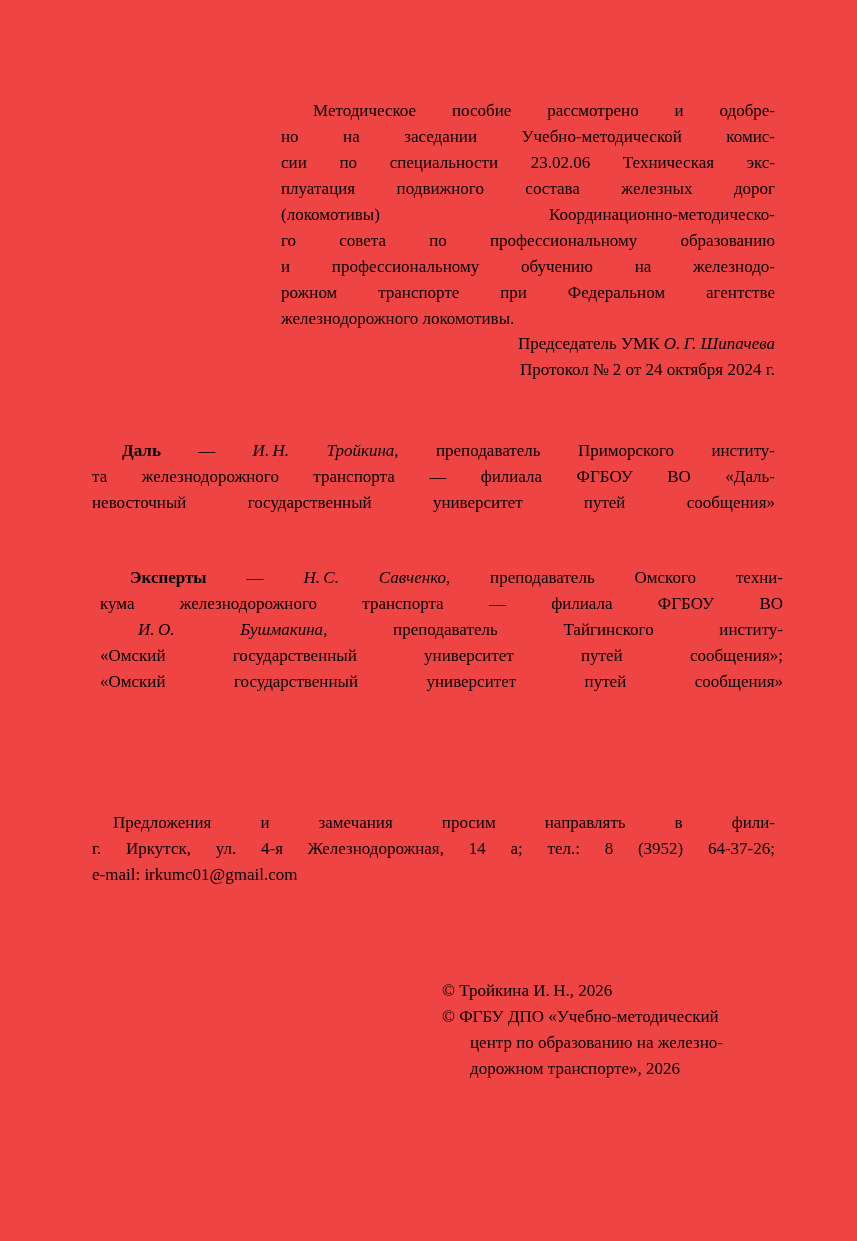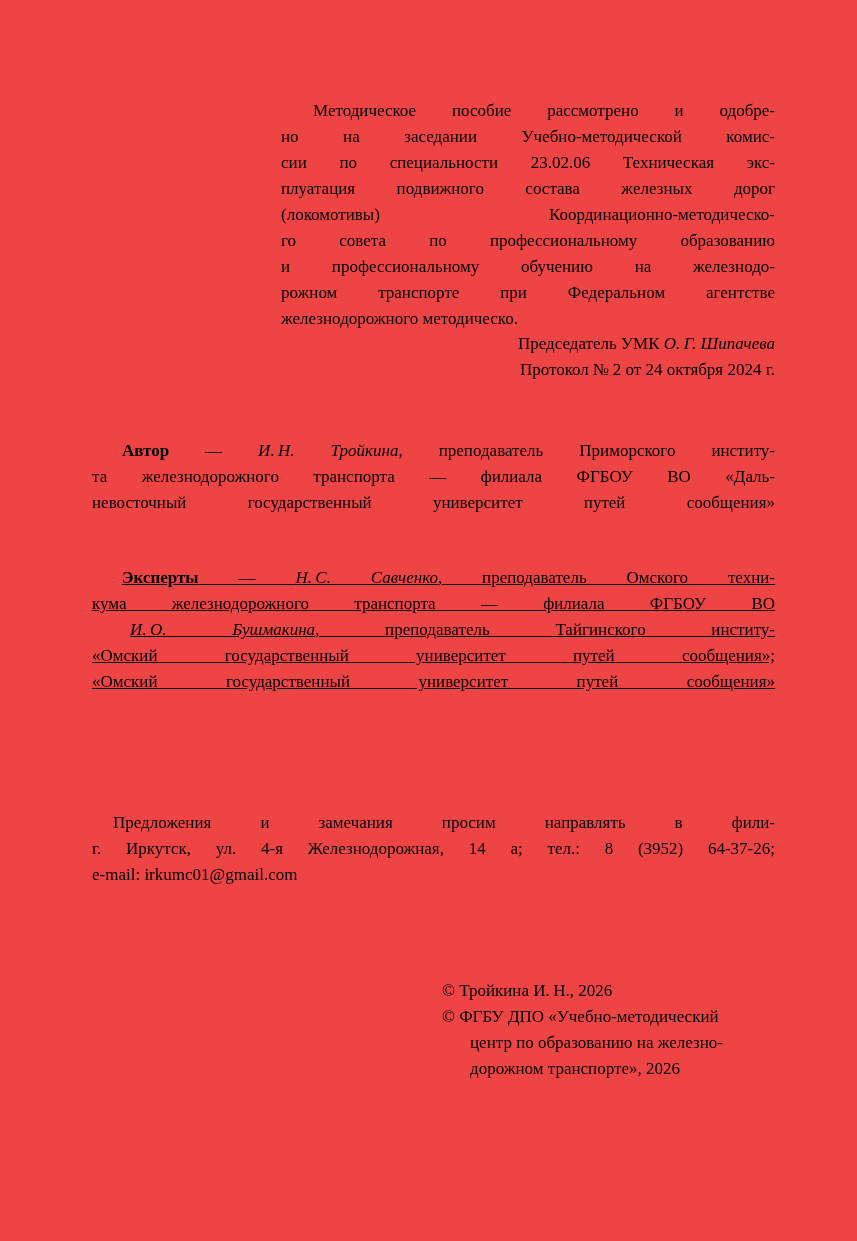--- a/index.html
+++ b/index.html
@@ -31,45 +31,45 @@
   .author .ind{text-indent:30px;}
   .experts .ind{text-indent:30px;}
   .experts .ind2{text-indent:38px;}
   .proposals .ind{text-indent:21px;}
   
   .copyright .hang{padding-left:28px;}
 
   .approval {left:281px; top:98px;  width:494px;}
   .signature{left:281px; top:331px; width:494px;}
   .author   {left:92px;  top:438px; width:683px;}
-  .experts  {left:92px;  top:565px; width:683px;text-decoration:underline;}
+  .experts  {left:100px;  top:565px; width:683px;}
   .proposals{left:92px;  top:810px; width:683px;}
   .copyright{left:402px; top:978px; width:390px;margin-left:40px;}
 </style>
 </head>
 <body>
 
 <div class="page">
   <section class="block approval">
       <div class="line j ind"><span>Методическое пособие рассмотрено и одобре-</span></div>
       <div class="line j"><span>но на заседании Учебно-методической комис-</span></div>
       <div class="line j"><span>сии по специальности 23.02.06 Техническая экс-</span></div>
       <div class="line j"><span>плуатация подвижного состава железных дорог</span></div>
       <div class="line j"><span>(локомотивы) Координационно-методическо-</span></div>
       <div class="line j"><span>го совета по профессиональному образованию</span></div>
       <div class="line j"><span>и профессиональному обучению на железнодо-</span></div>
       <div class="line j"><span>рожном транспорте при Федеральном агентстве</span></div>
-      <div class="line"><span>железнодорожного методическо.</span></div>
+      <div class="line"><span>железнодорожного локомотивы.</span></div>
     </section>
   <section class="block signature">
       <div class="line a-right"><span>Председатель УМК </span><span class="i">О. Г. Шипачева</span></div>
       <div class="line a-right"><span>Протокол № 2 от 24 октября 2024 г.</span></div>
     </section>
   <section class="block author">
-      <div class="line j ind"><span class="b">Автор</span><span> — </span><span class="i">И. Н. Тройкина</span><span>, преподаватель Приморского институ-</span></div>
+      <div class="line j ind"><span class="b">Даль</span><span> — </span><span class="i">И. Н. Тройкина</span><span>, преподаватель Приморского институ-</span></div>
       <div class="line j"><span>та железнодорожного транспорта — филиала ФГБОУ ВО «Даль-</span></div>
       <div class="line j"><span>невосточный государственный университет путей сообщения»</span></div>
     </section>
   <section class="block experts">
       <div class="line j ind"><span class="b">Эксперты</span><span> — </span><span class="i">Н. С. Савченко</span><span>, преподаватель Омского техни-</span></div>
       <div class="line j"><span>кума железнодорожного транспорта — филиала ФГБОУ ВО</span></div>
       <div class="line j ind2"><span class="i">И. О. Бушмакина</span><span>, преподаватель Тайгинского институ-</span></div>
       <div class="line j"><span>«Омский государственный университет путей сообщения»;</span></div>
       <div class="line j"><span>«Омский государственный университет путей сообщения»</span></div>
     </section>

